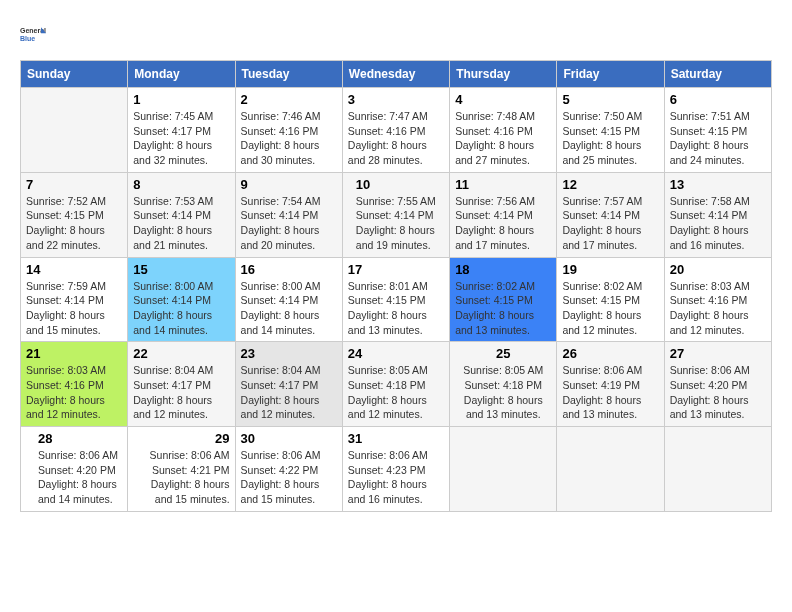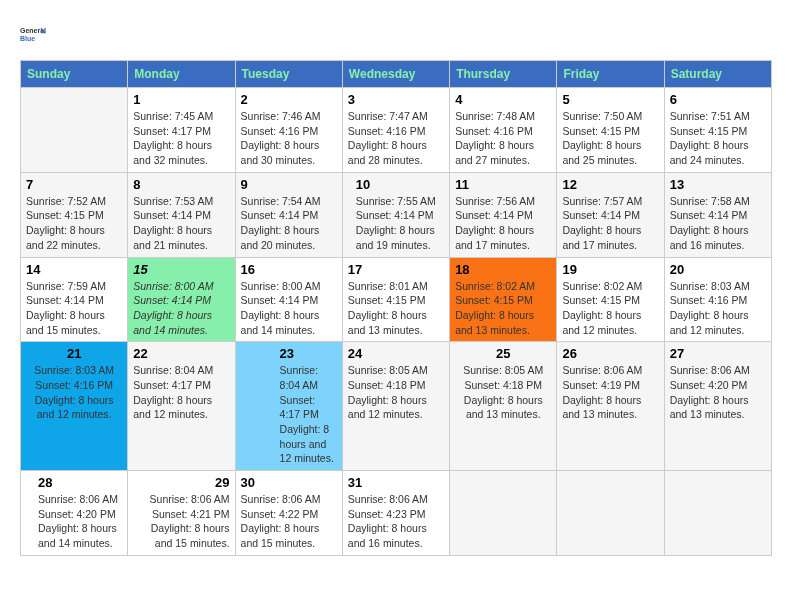--- a/index.html
+++ b/index.html
@@ -37,21 +37,21 @@
       font-size: 15px;
       color: #555;
     }
     .calendar {
       width: 100%;
       border-collapse: collapse;
       font-size: 11px;
     }
     .calendar th {
       background-color: #3a6dbf;
-      color: #86efac;
+      color: #ffffff;
       text-align: left;
       padding: 6px 6px;
       font-size: 12px;
       font-weight: bold;
       border: 1px solid #ccc;
     }
     .calendar td {
       border: 1px solid #ccc;
       vertical-align: top;
       padding: 4px 5px;
@@ -158,55 +158,55 @@
         <td style="background-color: rgb(245, 245, 245);">
           <span class="day-number">13</span>
           <div class="day-info">Sunrise: 7:58 AM<br>Sunset: 4:14 PM<br>Daylight: 8 hours and 16 minutes.</div>
         </td>
       </tr>
       <tr>
         <td style="background-color: rgb(255, 255, 255);">
           <span class="day-number">14</span>
           <div class="day-info">Sunrise: 7:59 AM<br>Sunset: 4:14 PM<br>Daylight: 8 hours and 15 minutes.</div>
         </td>
-        <td style="background-color: #86efac; font-style: italic;">
+        <td style="background-color: #7dd3fc;">
           <span class="day-number">15</span>
           <div class="day-info">Sunrise: 8:00 AM<br>Sunset: 4:14 PM<br>Daylight: 8 hours and 14 minutes.</div>
         </td>
         <td style="background-color: rgb(255, 255, 255);">
           <span class="day-number">16</span>
           <div class="day-info">Sunrise: 8:00 AM<br>Sunset: 4:14 PM<br>Daylight: 8 hours and 14 minutes.</div>
         </td>
         <td style="background-color: rgb(255, 255, 255);">
           <span class="day-number">17</span>
           <div class="day-info">Sunrise: 8:01 AM<br>Sunset: 4:15 PM<br>Daylight: 8 hours and 13 minutes.</div>
         </td>
-        <td style="background-color: #f97316;">
+        <td style="background-color: #3b82f6;">
           <span class="day-number">18</span>
           <div class="day-info">Sunrise: 8:02 AM<br>Sunset: 4:15 PM<br>Daylight: 8 hours and 13 minutes.</div>
         </td>
         <td style="background-color: rgb(255, 255, 255);">
           <span class="day-number">19</span>
           <div class="day-info">Sunrise: 8:02 AM<br>Sunset: 4:15 PM<br>Daylight: 8 hours and 12 minutes.</div>
         </td>
         <td style="background-color: rgb(255, 255, 255);">
           <span class="day-number">20</span>
           <div class="day-info">Sunrise: 8:03 AM<br>Sunset: 4:16 PM<br>Daylight: 8 hours and 12 minutes.</div>
         </td>
       </tr>
       <tr>
-        <td style="background-color: #0ea5e9; text-align: center;">
+        <td style="background-color: #bef264;">
           <span class="day-number">21</span>
           <div class="day-info">Sunrise: 8:03 AM<br>Sunset: 4:16 PM<br>Daylight: 8 hours and 12 minutes.</div>
         </td>
         <td style="background-color: rgb(245, 245, 245);">
           <span class="day-number">22</span>
           <div class="day-info">Sunrise: 8:04 AM<br>Sunset: 4:17 PM<br>Daylight: 8 hours and 12 minutes.</div>
         </td>
-        <td style="background-color: #7dd3fc; padding-left: 44px;">
+        <td style="background-color: #e5e5e5;">
           <span class="day-number">23</span>
           <div class="day-info">Sunrise: 8:04 AM<br>Sunset: 4:17 PM<br>Daylight: 8 hours and 12 minutes.</div>
         </td>
         <td style="background-color: rgb(245, 245, 245);">
           <span class="day-number">24</span>
           <div class="day-info">Sunrise: 8:05 AM<br>Sunset: 4:18 PM<br>Daylight: 8 hours and 12 minutes.</div>
         </td>
         <td style="background-color: rgb(245, 245, 245); text-align: center;">
           <span class="day-number">25</span>
           <div class="day-info">Sunrise: 8:05 AM<br>Sunset: 4:18 PM<br>Daylight: 8 hours and 13 minutes.</div>

